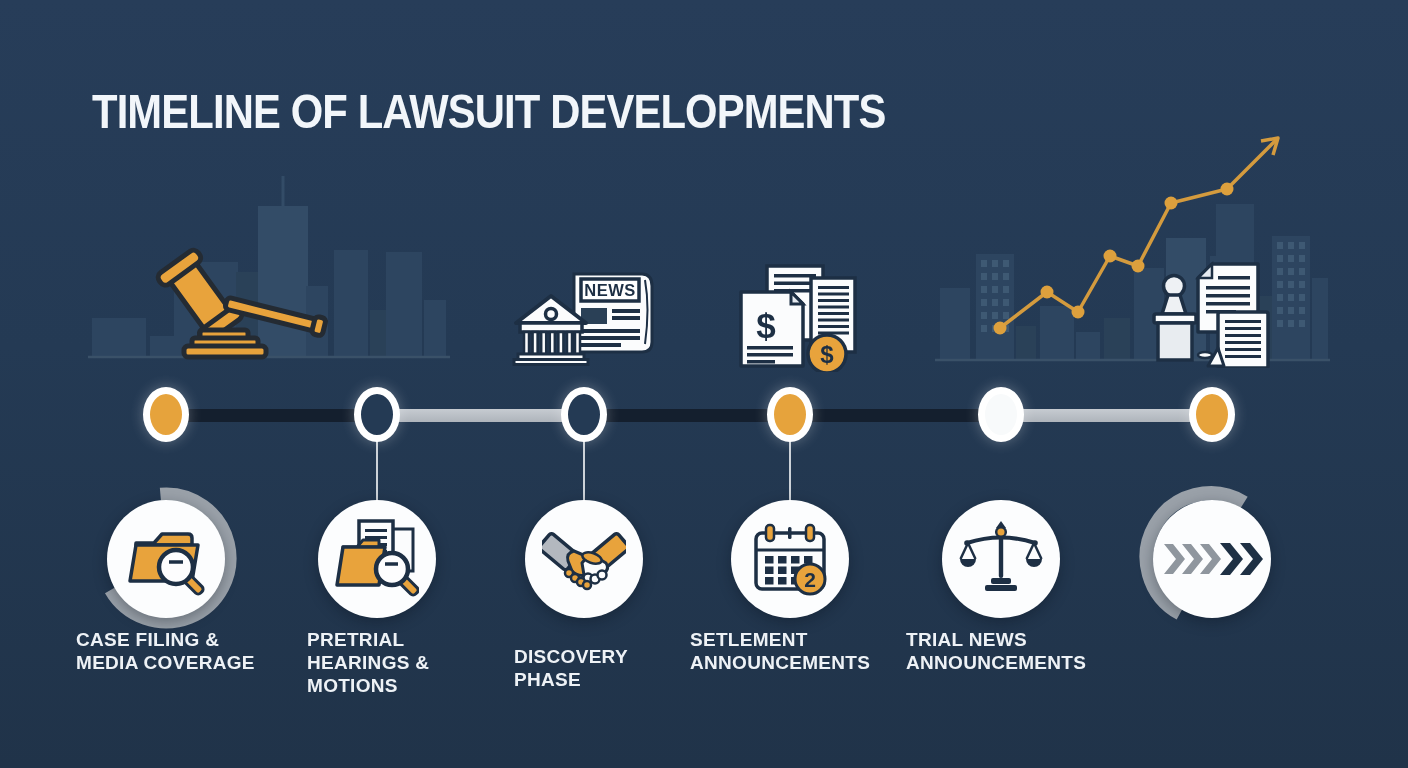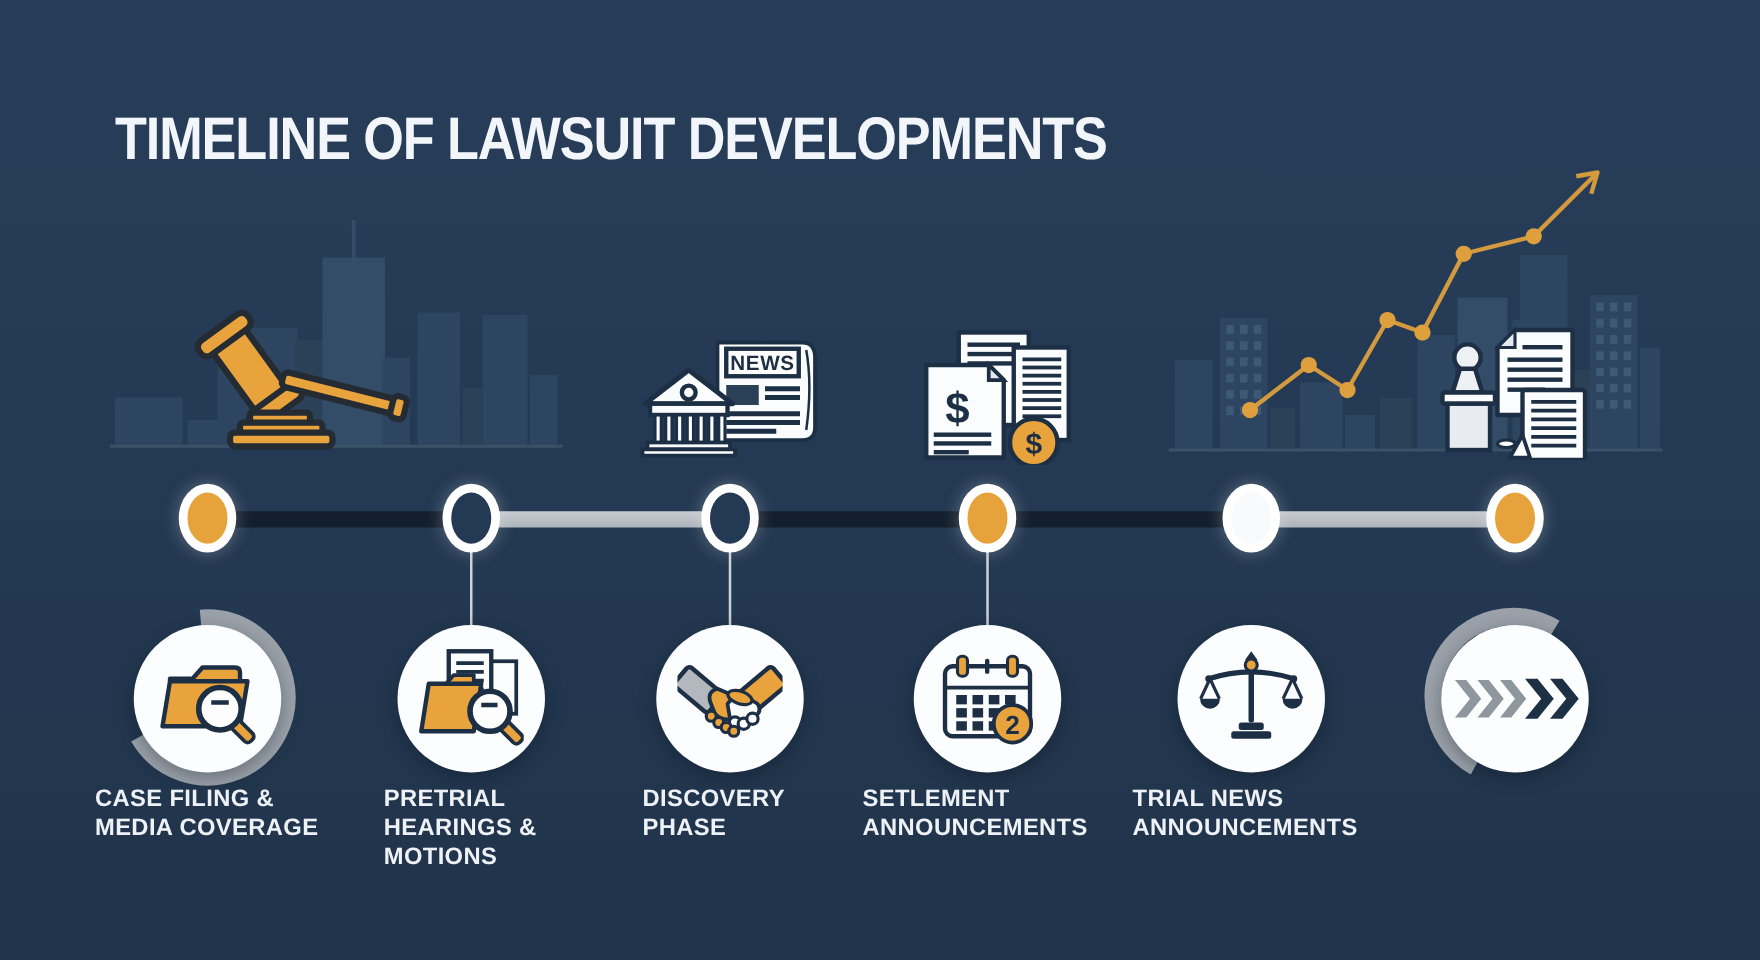--- a/index.html
+++ b/index.html
@@ -370,17 +370,17 @@
   <svg class="abs step-icon" style="left:1164px;top:542px;" width="102" height="34" viewBox="0 0 102 34">
     <path d="M0,2 L9,2 L21,17 L9,32 L0,32 L12,17 Z" fill="#8f969e"></path>
     <path d="M18,2 L27,2 L39,17 L27,32 L18,32 L30,17 Z" fill="#8f969e"></path>
     <path d="M36,2 L45,2 L57,17 L45,32 L36,32 L48,17 Z" fill="#8f969e"></path>
     <path d="M56,1 L66,1 L79,17 L66,33 L56,33 L69,17 Z" fill="#1e3044"></path>
     <path d="M76,1 L86,1 L99,17 L86,33 L76,33 L89,17 Z" fill="#1e3044"></path>
   </svg>
 
   <div class="abs step-label" style="left:76px;width:180px;">CASE FILING &amp; MEDIA COVERAGE</div>
   <div class="abs step-label" style="left:307px;width:140px;">PRETRIAL HEARINGS &amp; MOTIONS</div>
-  <div class="abs step-label" style="left:514px;width:140px;">DISCOVERY PHASE</div>
+  <div class="abs step-label" style="left:514px;width:140px;margin-top:17px;">DISCOVERY PHASE</div>
   <div class="abs step-label" style="left:690px;width:200px;">SETLEMENT ANNOUNCEMENTS</div>
   <div class="abs step-label" style="left:906px;width:190px;">TRIAL NEWS ANNOUNCEMENTS</div>
 
 </div>
 
 </body></html>

